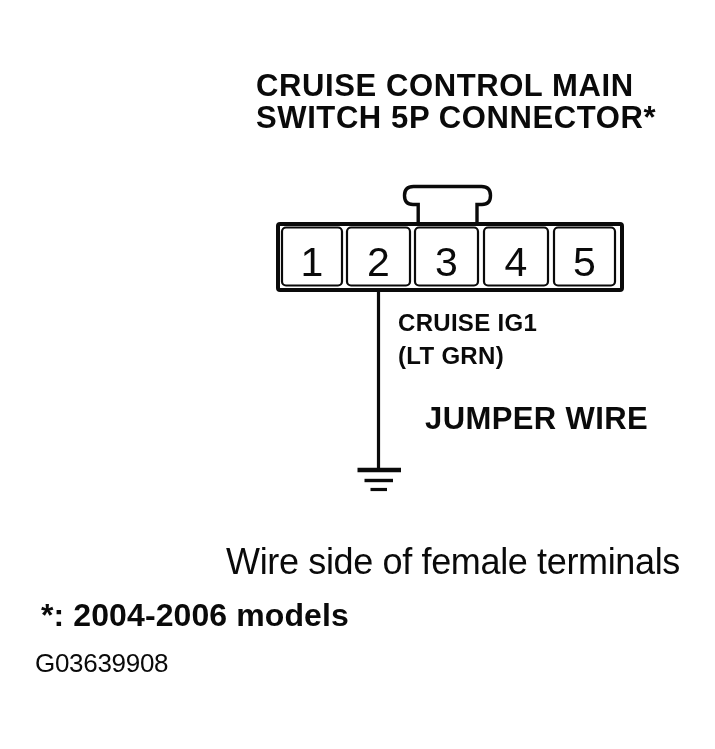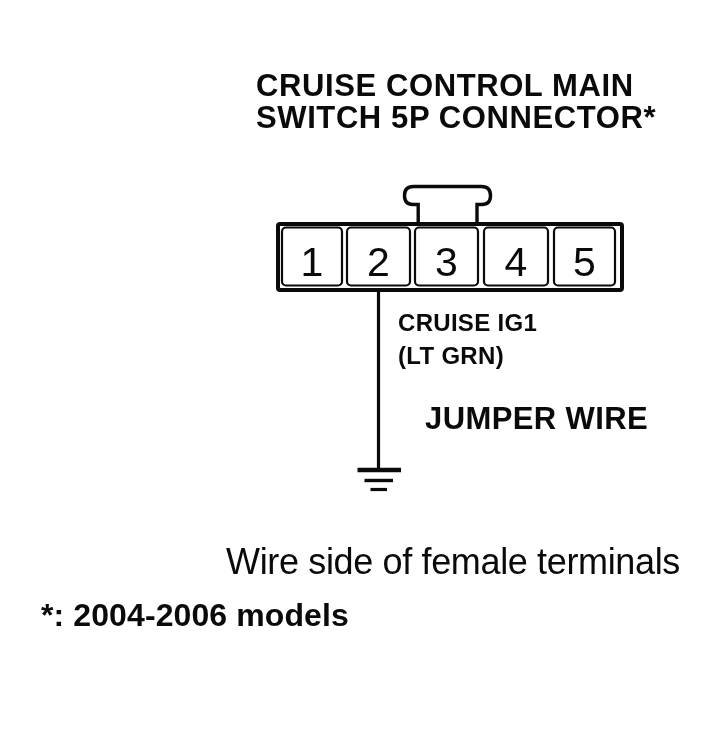--- a/index.html
+++ b/index.html
@@ -136,14 +136,15 @@
     <div>CRUISE IG1</div>
     <div>(LT GRN)</div>
   </div>
 
   <div id="jumper-wire-label" class="abs">JUMPER WIRE</div>
 
   <div id="caption" class="abs">Wire side of female terminals</div>
 
   <div id="footnote" class="abs">*: 2004-2006 models</div>
 
+  <div id="document-number" class="abs">G03639908</div>
 
 </div>
 
 </body></html>

